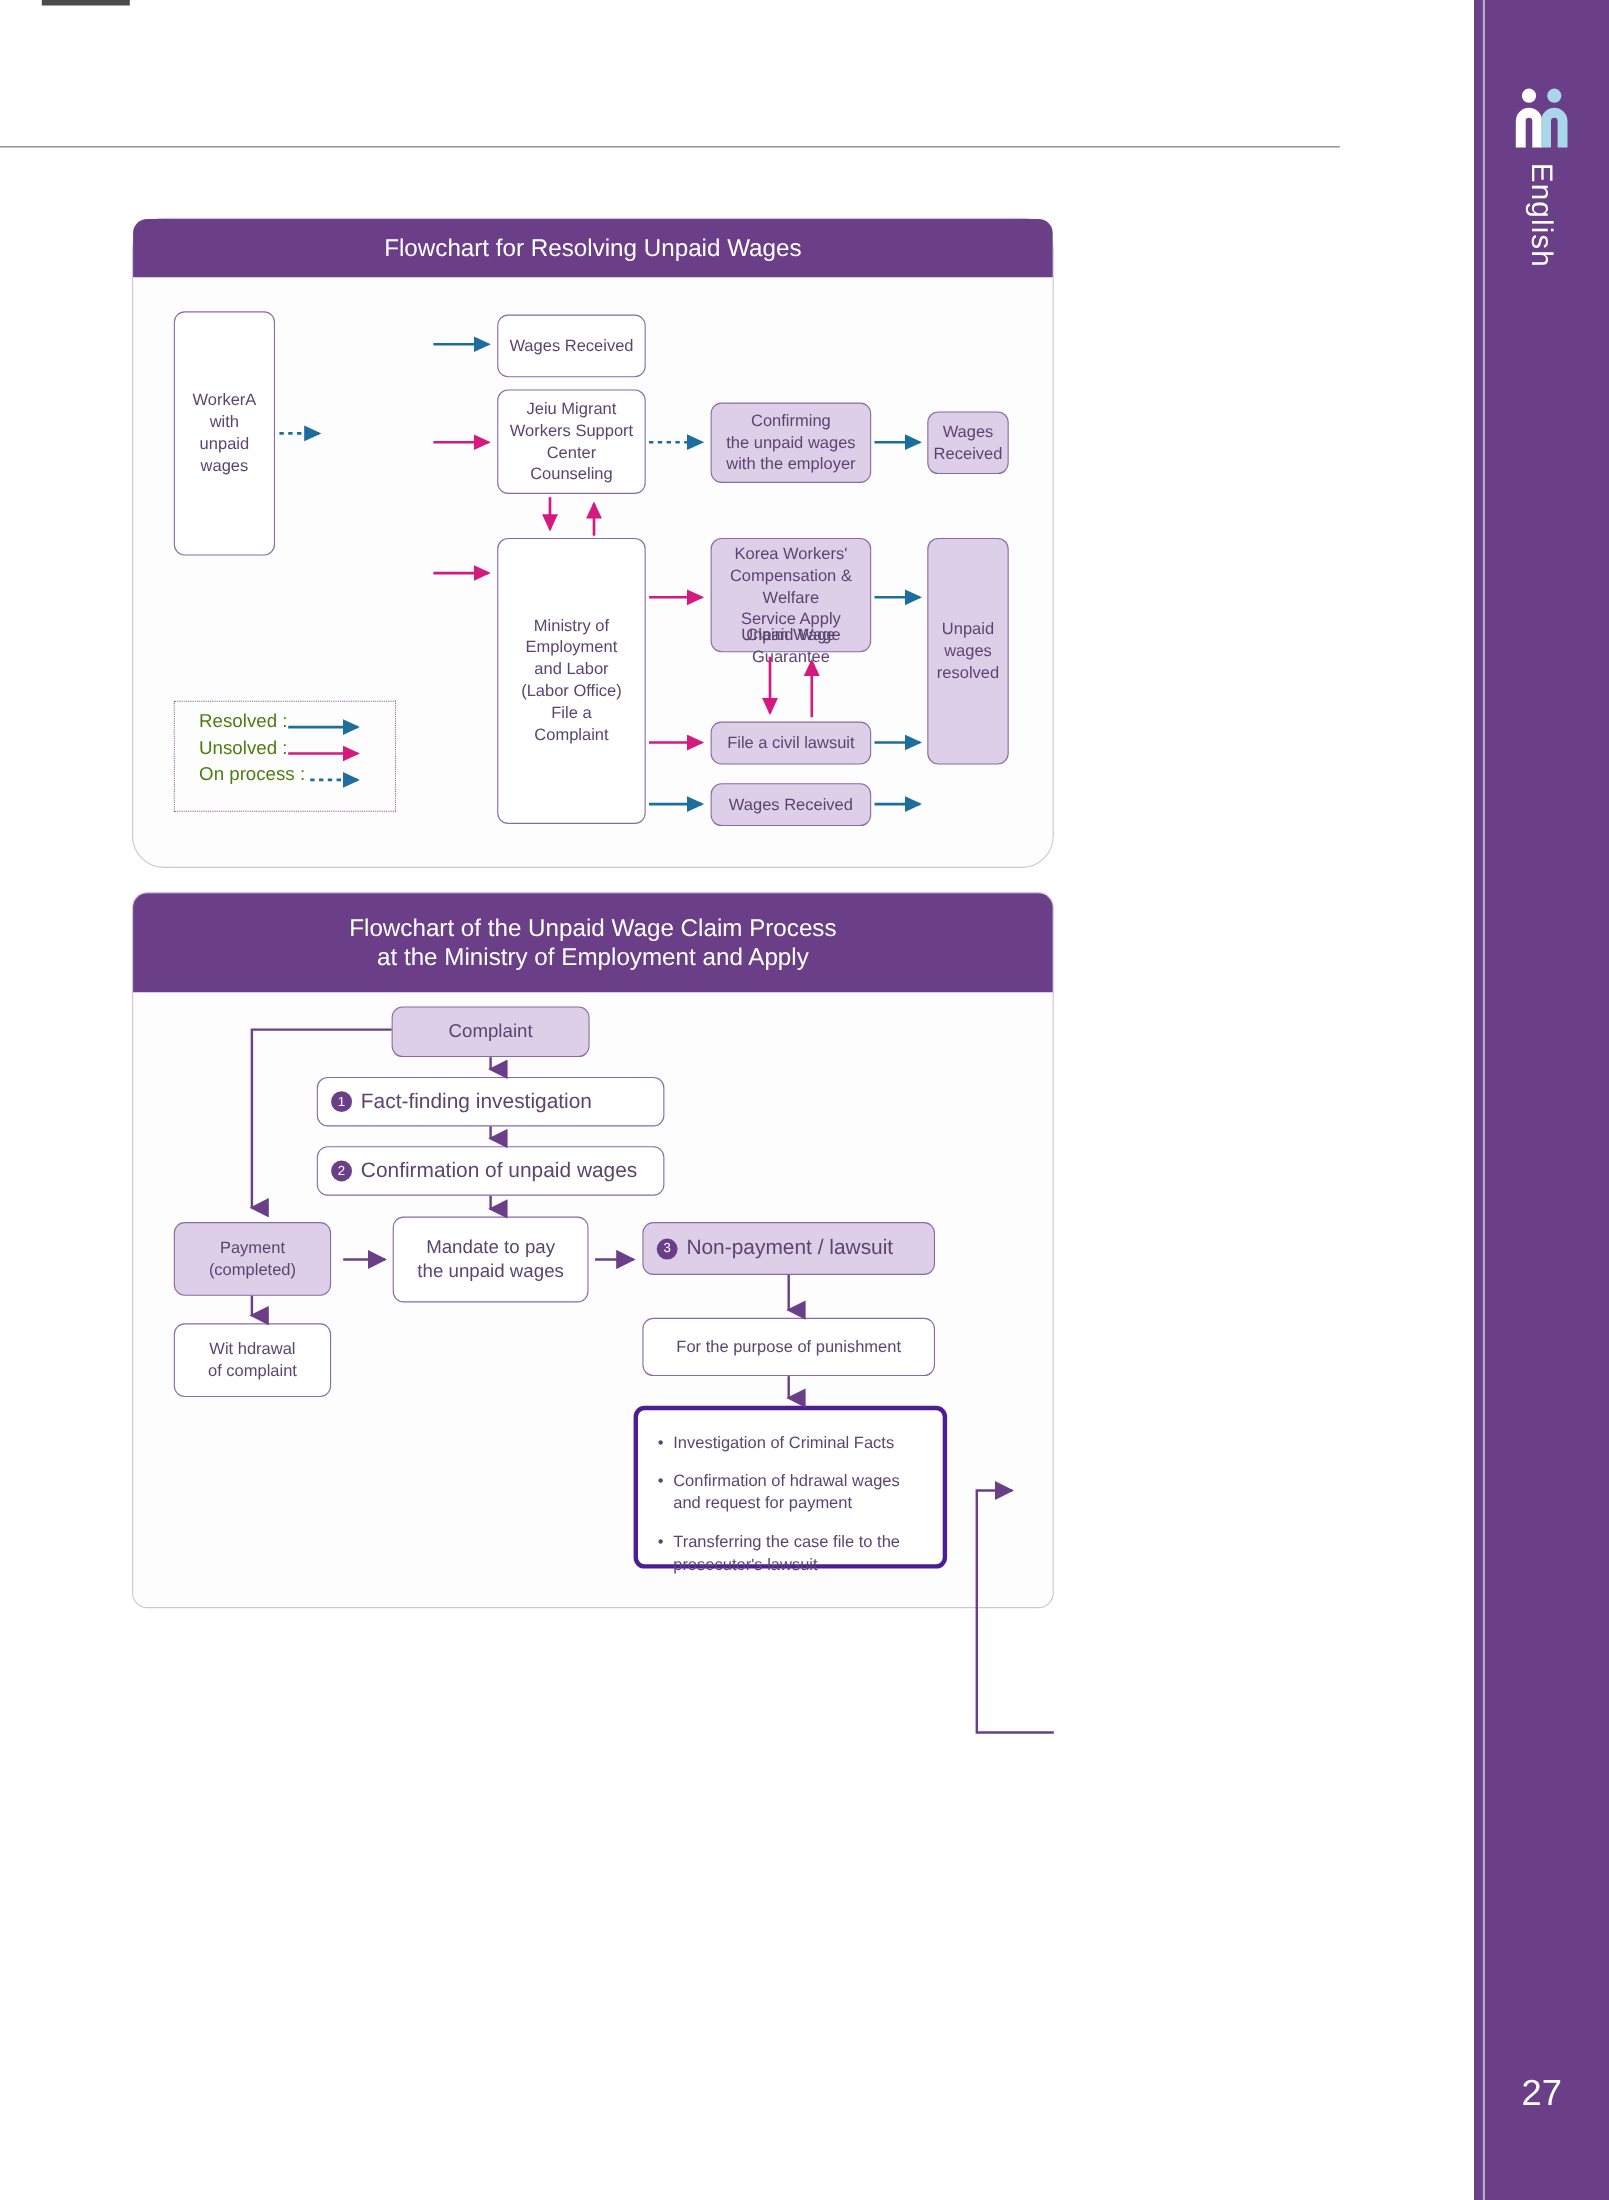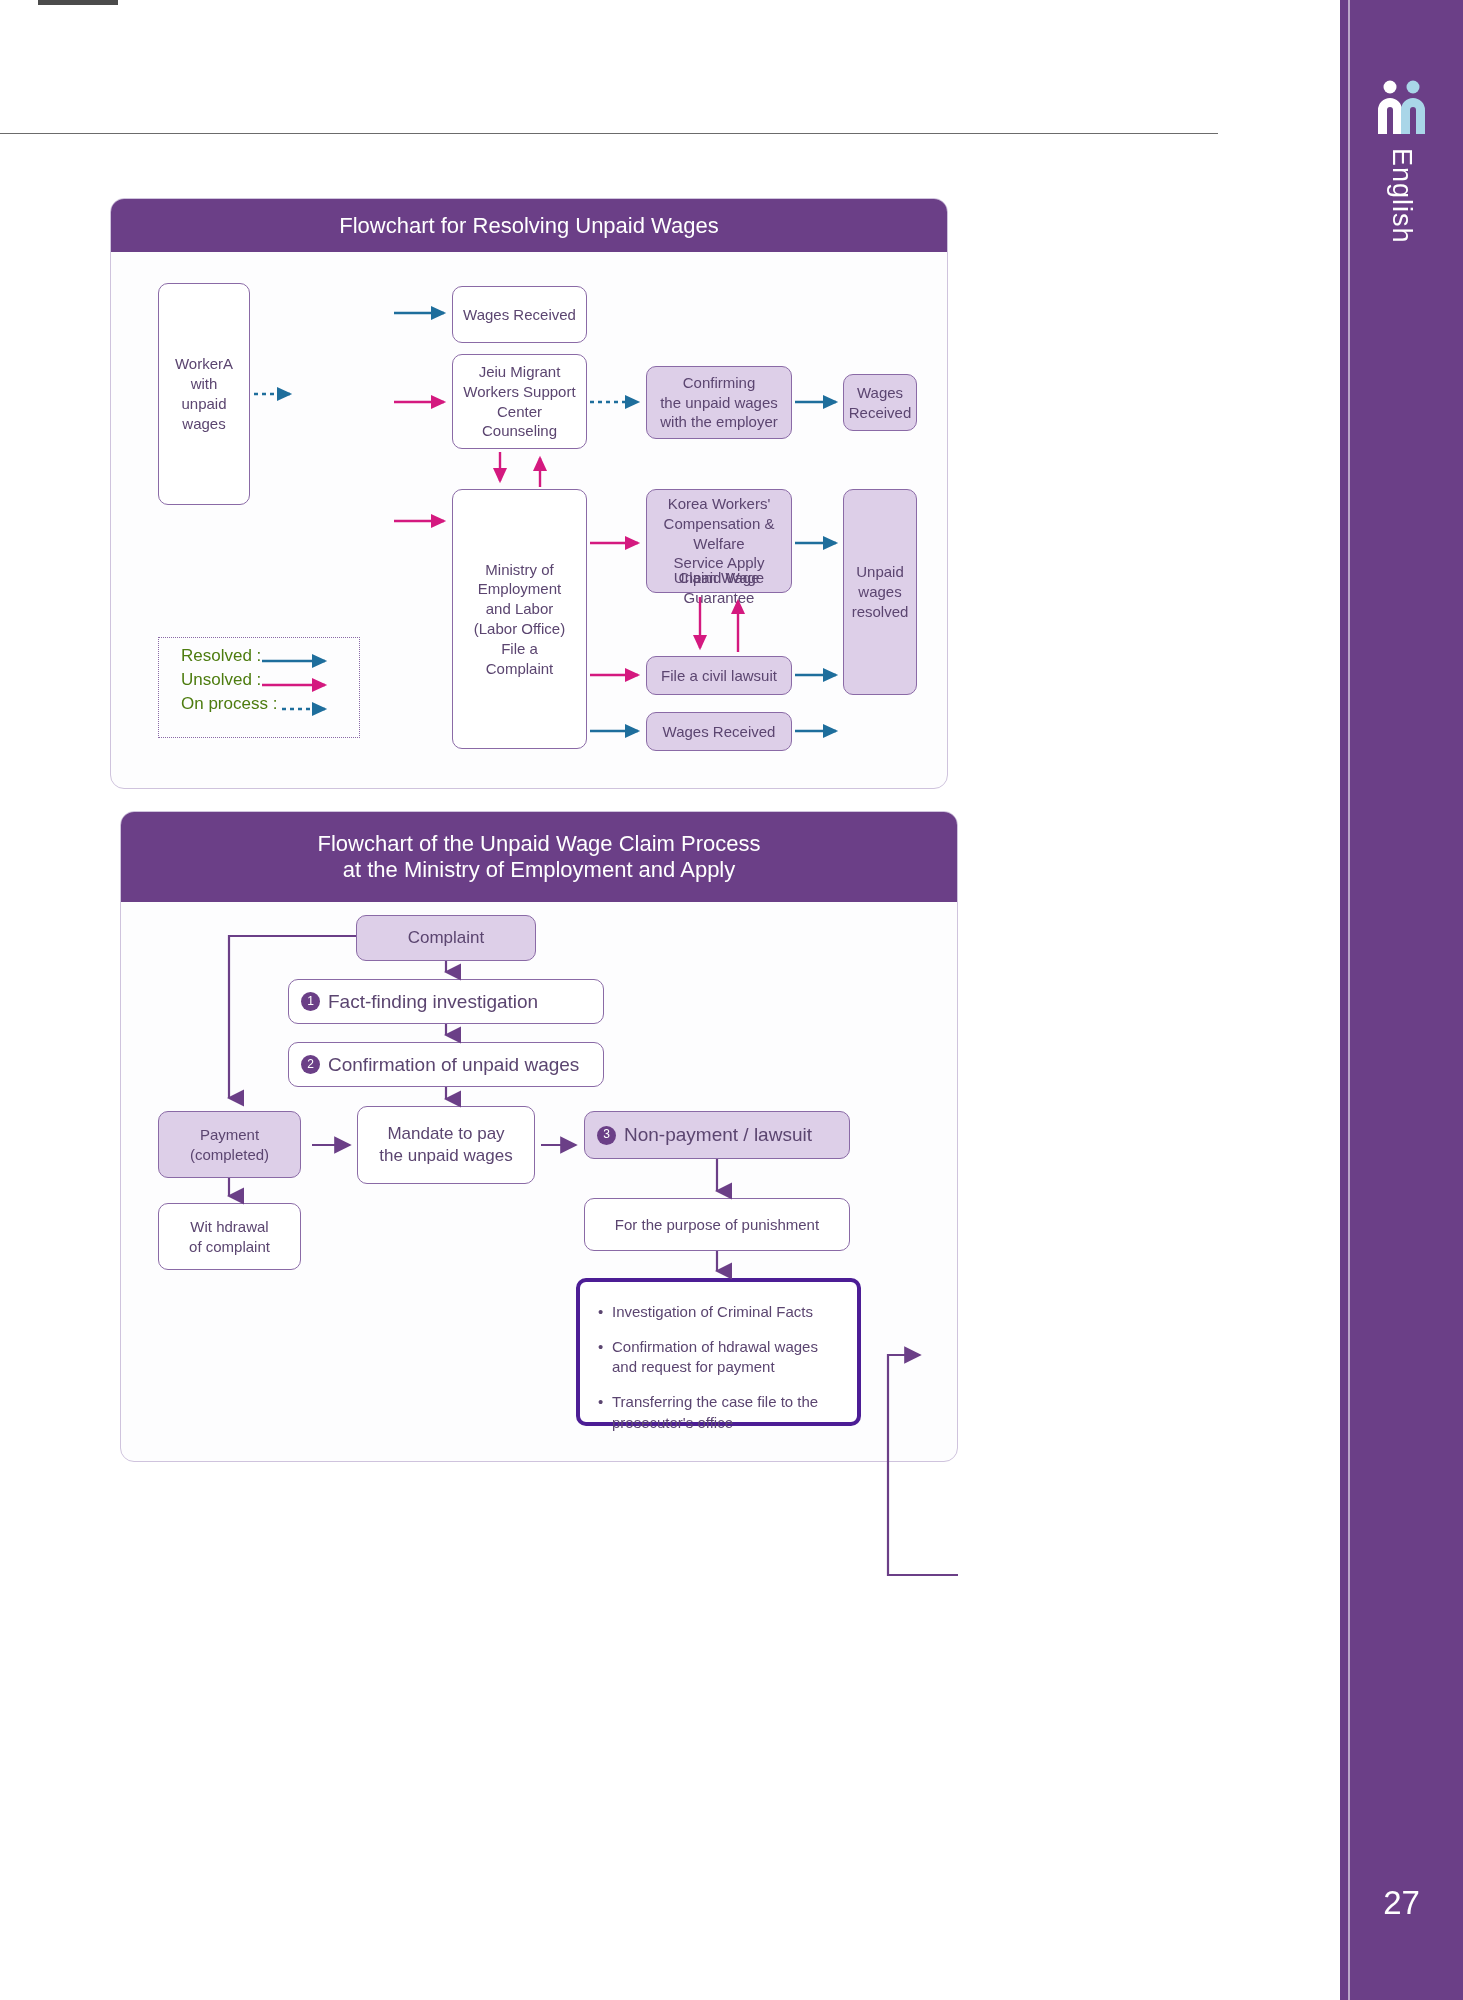--- a/index.html
+++ b/index.html
@@ -35,21 +35,21 @@
   
   .panel{position:absolute;background:#fdfdfe;border:1px solid #cfc3dd;border-radius:14px;}
   .panel-head{
     position:absolute;left:0;top:0;right:0;height:53px;
     background:#6b3f87;border-radius:13px 13px 0 0;
     color:#ffffff;display:flex;align-items:center;justify-content:center;
     text-align:center;line-height:1.18;font-size:22px;
   }
   .panel-head.tall{height:90px;}
 
-  #panel1{left:110px;top:198px;width:836px;height:589px;}
+  #panel1{left:120px;top:198px;width:836px;height:589px;border-radius:29px;}
   #panel2{left:120px;top:811px;width:836px;height:649px;}
 
   
   .node{
     position:absolute;box-sizing:border-box;
     border:1px solid #8a6aa6;border-radius:10px;
     display:flex;align-items:center;justify-content:center;
     text-align:center;color:#5b4570;font-size:15px;line-height:1.32;
     padding:4px 6px;background:#ffffff;
   }
@@ -187,21 +187,21 @@
 
   <div class="node" style="left:158px;top:1203px;width:143px;height:67px;white-space:pre-line;">Wit hdrawal
 of complaint</div>
 
   <div class="node" style="left:584px;top:1198px;width:266px;height:53px;">For the purpose of punishment</div>
 
   <div class="bullets" style="left:576px;top:1278px;width:285px;height:148px;">
     <ul>
       <li>Investigation of Criminal Facts</li>
       <li>Confirmation of hdrawal wages and request for payment</li>
-      <li>Transferring the case file to the prosecutor's office</li>
+      <li>Transferring the case file to the prosecutor's lawsuit</li>
     </ul>
   </div>
 
   <svg class="ov" viewBox="0 0 1463 2000">
     <defs>
       <marker id="ab" markerWidth="7" markerHeight="7" refX="5.6" refY="3" orient="auto">
         <path d="M0,0 L6.5,3 L0,6 z" fill="#1e6e9c"></path>
       </marker>
       <marker id="ap" markerWidth="7" markerHeight="7" refX="5.6" refY="3" orient="auto">
         <path d="M0,0 L6.5,3 L0,6 z" fill="#d4197f"></path>

